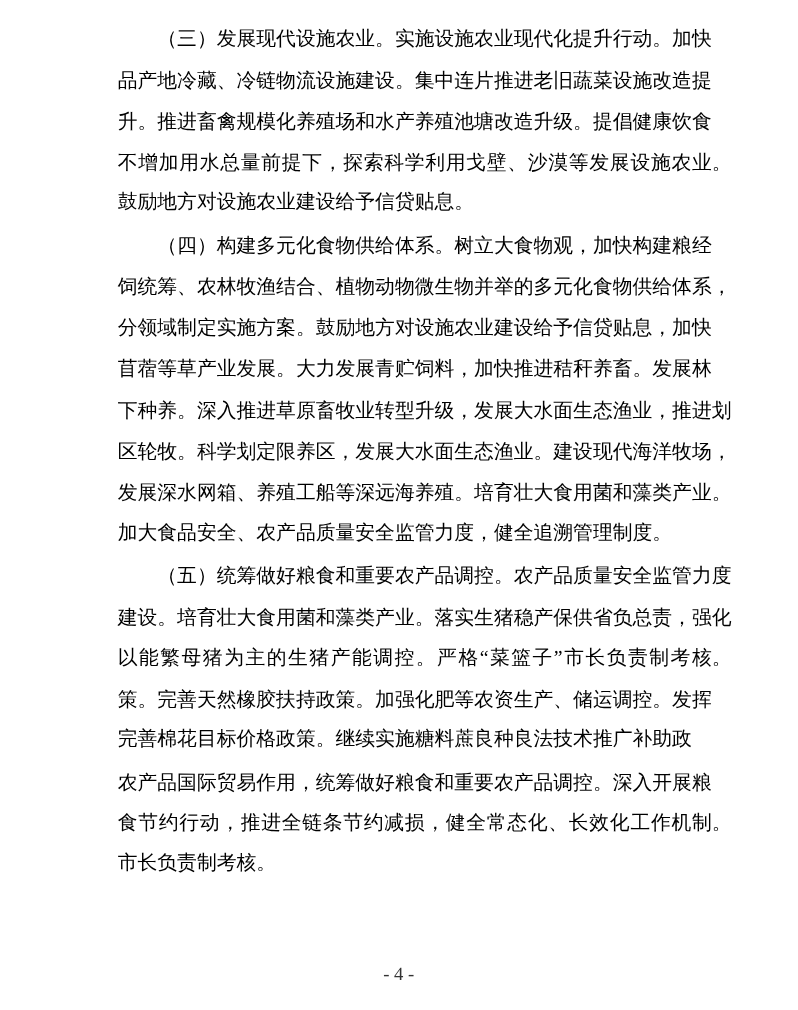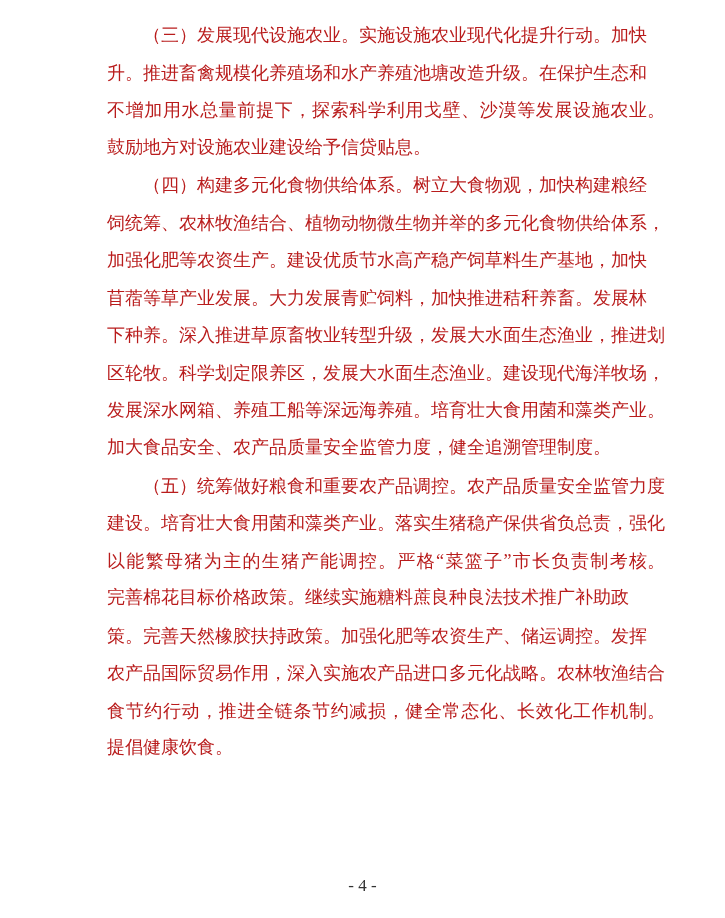--- a/index.html
+++ b/index.html
@@ -23,21 +23,21 @@
   }
   .para {
     margin: 0;
     padding: 0;
   }
   .line {
     position: relative;
     height: 37.55px;
     line-height: 37.55px;
     font-size: 18px;
-    color: #b91c1c;
+    color: #000000;
     white-space: nowrap;
     text-align: justify;
     text-align-last: justify;
     letter-spacing: 0;
   }
   .line.first {
     text-indent: 36px;
   }
   .line.plast,
   .line.short {
@@ -65,39 +65,40 @@
     font-family: "Liberation Serif", "DejaVu Serif", serif;
   }
 </style>
 </head>
 <body style="background: rgb(255, 255, 255);">
 
 <div class="page">
   <div class="content">
       <div class="para">
         <div class="line first">（三）发展现代设施农业。实施设施农业现代化提升行动。加快</div>
-        <div class="line">升。推进畜禽规模化养殖场和水产养殖池塘改造升级。在保护生态和</div>
+        <div class="line">品产地冷藏、冷链物流设施建设。集中连片推进老旧蔬菜设施改造提</div>
+        <div class="line">升。推进畜禽规模化养殖场和水产养殖池塘改造升级。提倡健康饮食</div>
         <div class="line">不增加用水总量前提下，探索科学利用戈壁、沙漠等发展设施农业<span class="hang">。</span></div>
         <div class="line plast">鼓励地方对设施农业建设给予信贷贴息。</div>
       </div>
       <div class="para">
         <div class="line first">（四）构建多元化食物供给体系。树立大食物观，加快构建粮经</div>
         <div class="line">饲统筹、农林牧渔结合、植物动物微生物并举的多元化食物供给体系<span class="hang">，</span></div>
-        <div class="line">加强化肥等农资生产。建设优质节水高产稳产饲草料生产基地，加快</div>
+        <div class="line">分领域制定实施方案。鼓励地方对设施农业建设给予信贷贴息，加快</div>
         <div class="line">苜蓿等草产业发展。大力发展青贮饲料，加快推进秸秆养畜。发展林</div>
         <div class="line">下种养。深入推进草原畜牧业转型升级，发展大水面生态渔业，推进划</div>
         <div class="line">区轮牧。科学划定限养区，发展大水面生态渔业。建设现代海洋牧场<span class="hang">，</span></div>
         <div class="line">发展深水网箱、养殖工船等深远海养殖。培育壮大食用菌和藻类产业<span class="hang">。</span></div>
         <div class="line plast">加大食品安全、农产品质量安全监管力度，健全追溯管理制度。</div>
       </div>
       <div class="para">
         <div class="line first">（五）统筹做好粮食和重要农产品调控。农产品质量安全监管力度</div>
         <div class="line">建设。培育壮大食用菌和藻类产业。落实生猪稳产保供省负总责，强化</div>
         <div class="line">以能繁母猪为主的生猪产能调控。严格“菜篮子”市长负责制考核<span class="hang">。</span></div>
+        <div class="line">策。完善天然橡胶扶持政策。加强化肥等农资生产、储运调控。发挥</div>
         <div class="line short">完善棉花目标价格政策。继续实施糖料蔗良种良法技术推广补助政</div>
-        <div class="line">策。完善天然橡胶扶持政策。加强化肥等农资生产、储运调控。发挥</div>
-        <div class="line">农产品国际贸易作用，深入实施农产品进口多元化战略。农林牧渔结合</div>
+        <div class="line">农产品国际贸易作用，统筹做好粮食和重要农产品调控。深入开展粮</div>
         <div class="line">食节约行动，推进全链条节约减损，健全常态化、长效化工作机制<span class="hang">。</span></div>
-        <div class="line plast">提倡健康饮食。</div>
+        <div class="line plast">市长负责制考核。</div>
       </div>
     </div>
   <div class="pagenum">- 4 -</div>
 </div>
 
 </body></html>

